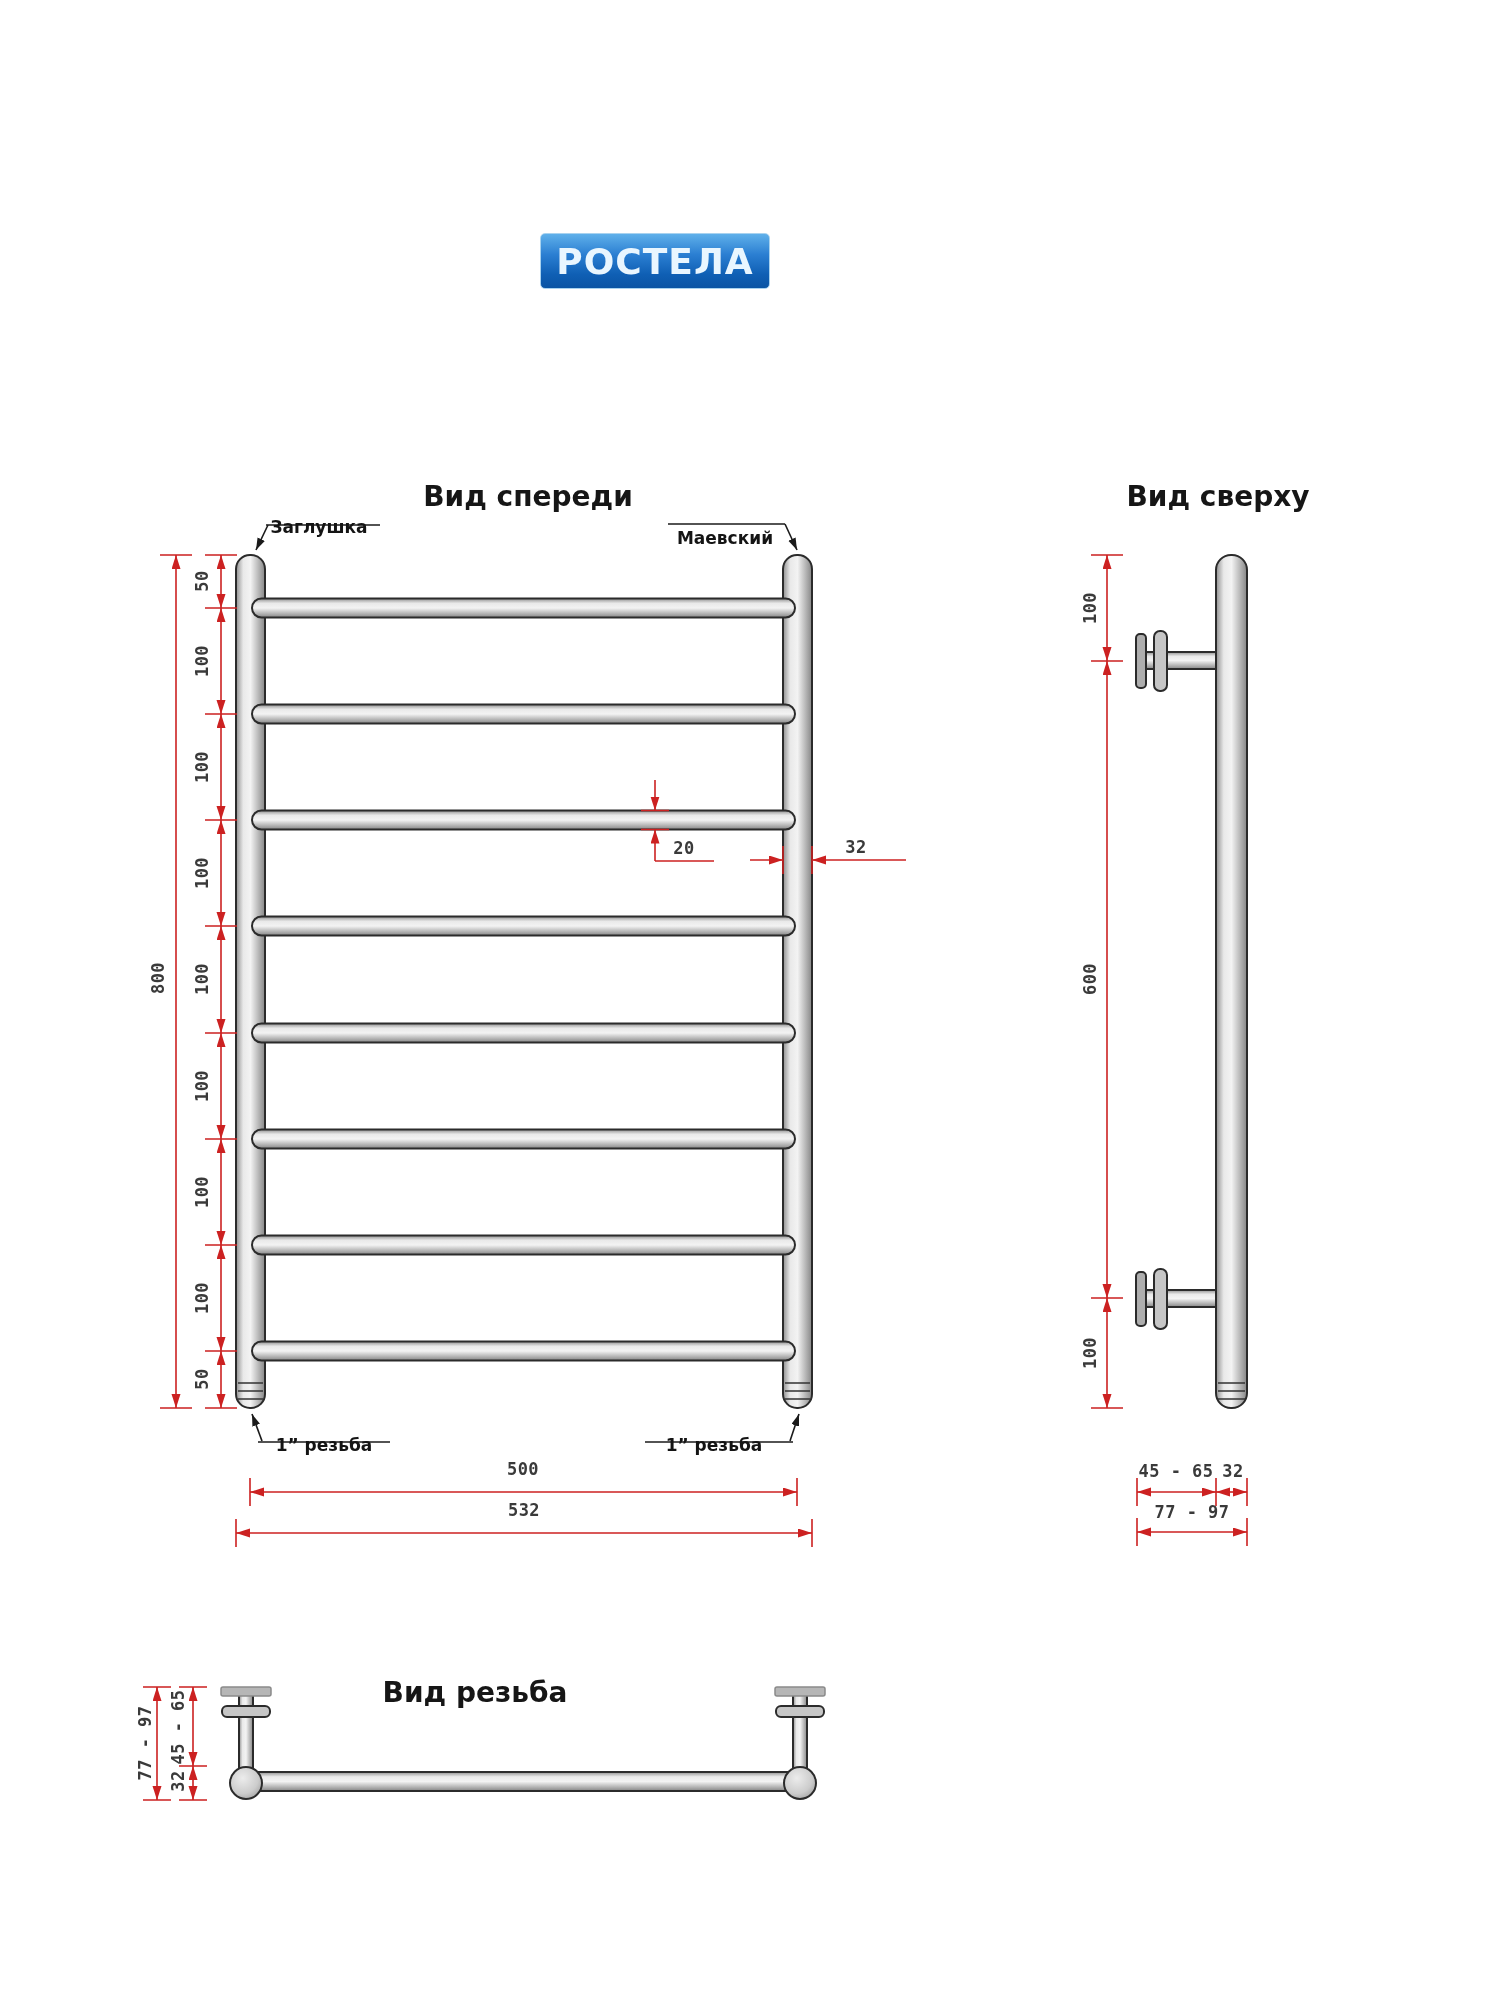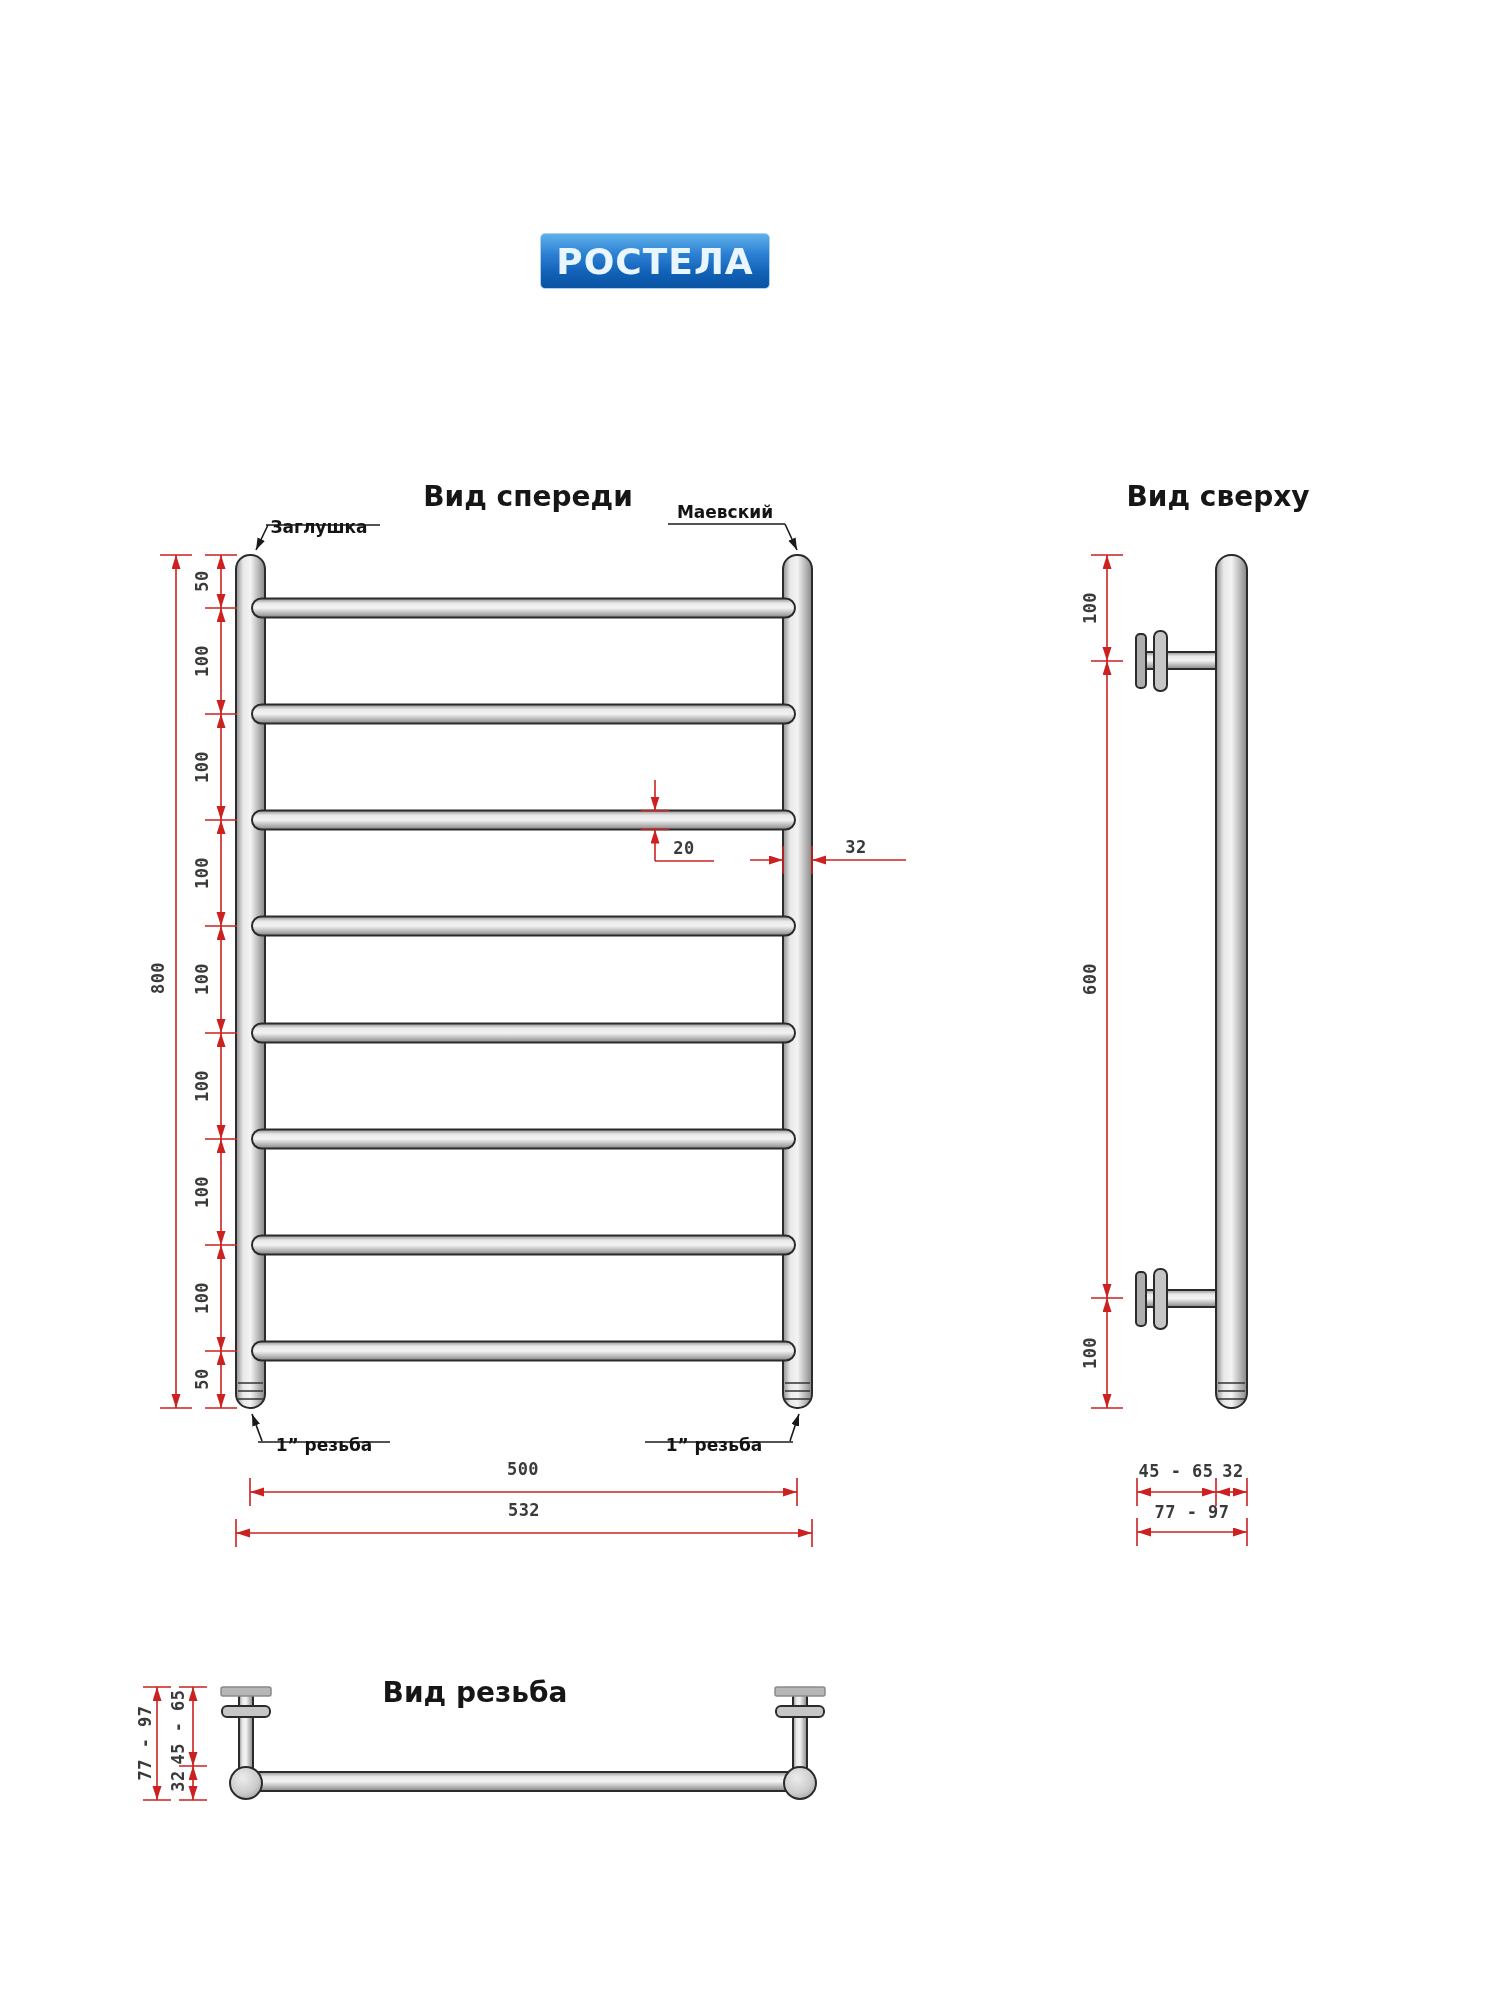--- a/index.html
+++ b/index.html
@@ -159,21 +159,21 @@
     </g>
   </svg>
 
   <div class="brandbox">РОСТЕЛА</div>
 
   <div class="lab title" style="left:528px;top:460px">Вид спереди</div>
   <div class="lab title" style="left:1218px;top:460px">Вид сверху</div>
   <div class="lab title" style="left:475px;top:1656px">Вид резьба</div>
 
   <div class="lab calltxt" style="left:319px;top:511px">Заглушка</div>
-  <div class="lab calltxt" style="left:725px;top:496px">Маевский</div>
+  <div class="lab calltxt" style="left:725px;top:522px">Маевский</div>
   <div class="lab calltxt" style="left:324px;top:1429px">1” резьба</div>
   <div class="lab calltxt" style="left:714px;top:1429px">1” резьба</div>
 
   <div class="vlab dimtxt" style="left:158px;top:978px">800</div>
   <div class="vlab dimtxt" style="left:202px;top:581px">50</div>
   <div class="vlab dimtxt" style="left:202px;top:661px">100</div>
   <div class="vlab dimtxt" style="left:202px;top:767px">100</div>
   <div class="vlab dimtxt" style="left:202px;top:873px">100</div>
   <div class="vlab dimtxt" style="left:202px;top:979px">100</div>
   <div class="vlab dimtxt" style="left:202px;top:1086px">100</div>

